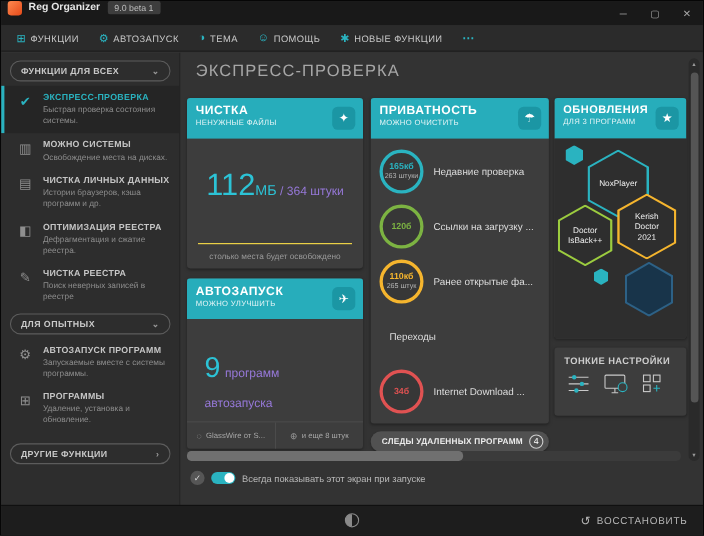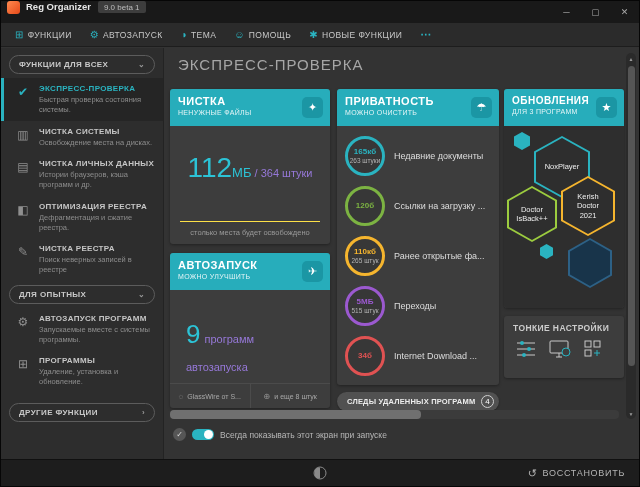--- a/index.html
+++ b/index.html
@@ -173,21 +173,21 @@
       <div class="sb-item active">
         <span class="sb-ico">✔</span>
         <span class="sb-txt">
           <span class="sb-title">ЭКСПРЕСС-ПРОВЕРКА</span>
           <span class="sb-sub">Быстрая проверка состояния системы.</span>
         </span>
       </div>
       <div class="sb-item">
         <span class="sb-ico">▥</span>
         <span class="sb-txt">
-          <span class="sb-title">ЧИСТКА СИСТЕМЫ</span>
+          <span class="sb-title">МОЖНО СИСТЕМЫ</span>
           <span class="sb-sub">Освобождение места на дисках.</span>
         </span>
       </div>
       <div class="sb-item">
         <span class="sb-ico">▤</span>
         <span class="sb-txt">
           <span class="sb-title">ЧИСТКА ЛИЧНЫХ ДАННЫХ</span>
           <span class="sb-sub">Истории браузеров, кэша программ и др.</span>
         </span>
       </div>
@@ -278,44 +278,40 @@
           <span class="card-sub">МОЖНО ОЧИСТИТЬ</span>
           <span class="card-badge">☂</span>
         </div>
         <div class="priv-body">
 
           <div class="priv-row">
             <div class="priv-circle" style="border-color: rgb(42, 179, 192);">
               <span class="priv-val" style="color: rgb(42, 179, 192);">165кб</span>
               <span class="priv-cnt">263 штуки</span>
             </div>
-            <span class="priv-label">Недавние документы</span>
+            <span class="priv-label">Недавние проверка</span>
           </div>
 
           <div class="priv-row">
             <div class="priv-circle" style="border-color: rgb(124, 179, 66);">
               <span class="priv-val" style="color: rgb(124, 179, 66);">120б</span>
               <span class="priv-cnt"></span>
             </div>
             <span class="priv-label">Ссылки на загрузку ...</span>
           </div>
 
           <div class="priv-row">
             <div class="priv-circle" style="border-color: rgb(245, 181, 46);">
               <span class="priv-val" style="color: rgb(245, 181, 46);">110кб</span>
               <span class="priv-cnt">265 штук</span>
             </div>
             <span class="priv-label">Ранее открытые фа...</span>
           </div>
 
           <div class="priv-row">
-            <div class="priv-circle" style="border-color: rgb(155, 89, 208);">
-              <span class="priv-val" style="color: rgb(155, 89, 208);">5МБ</span>
-              <span class="priv-cnt">515 штук</span>
-            </div>
             <span class="priv-label">Переходы</span>
           </div>
 
           <div class="priv-row">
             <div class="priv-circle" style="border-color: rgb(224, 82, 82);">
               <span class="priv-val" style="color: rgb(224, 82, 82);">34б</span>
               <span class="priv-cnt"></span>
             </div>
             <span class="priv-label">Internet Download ...</span>
           </div>

